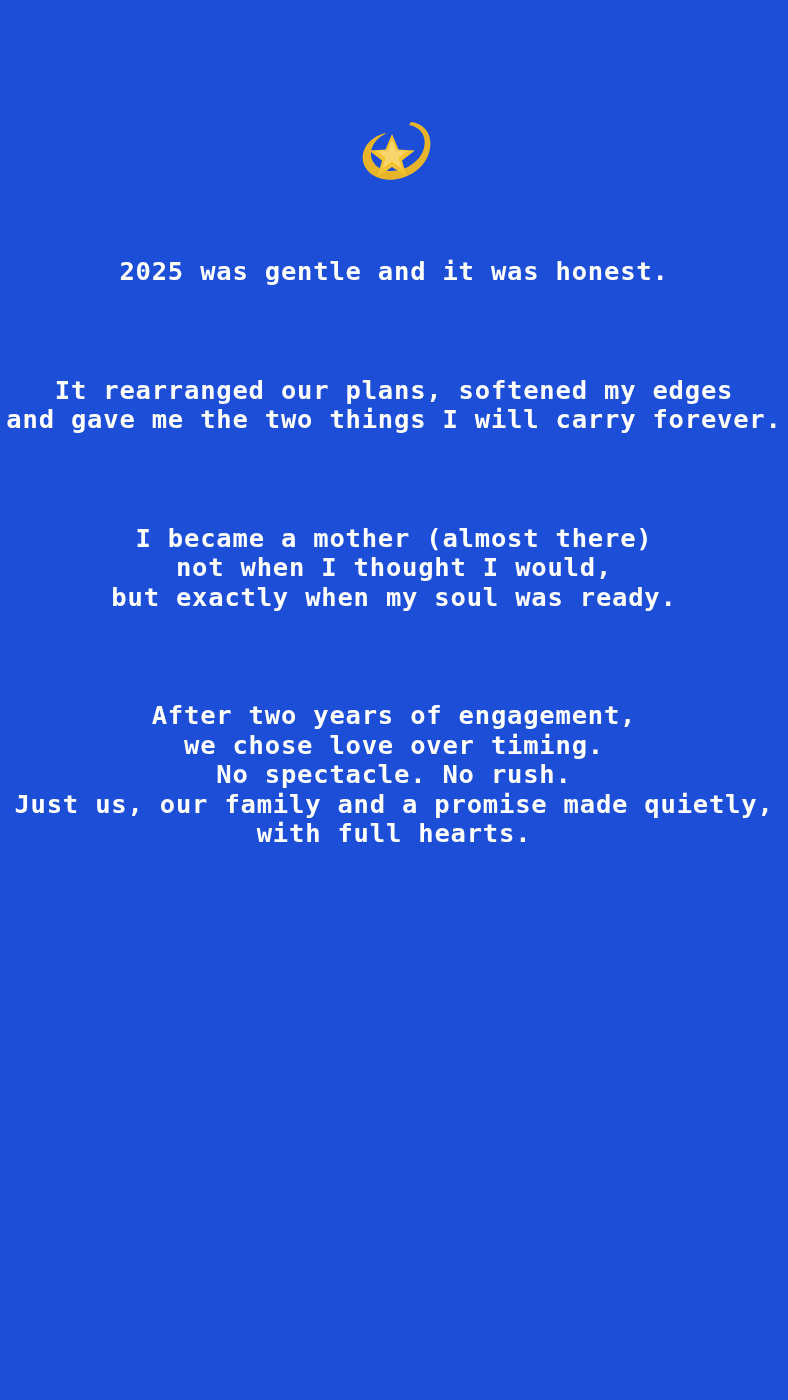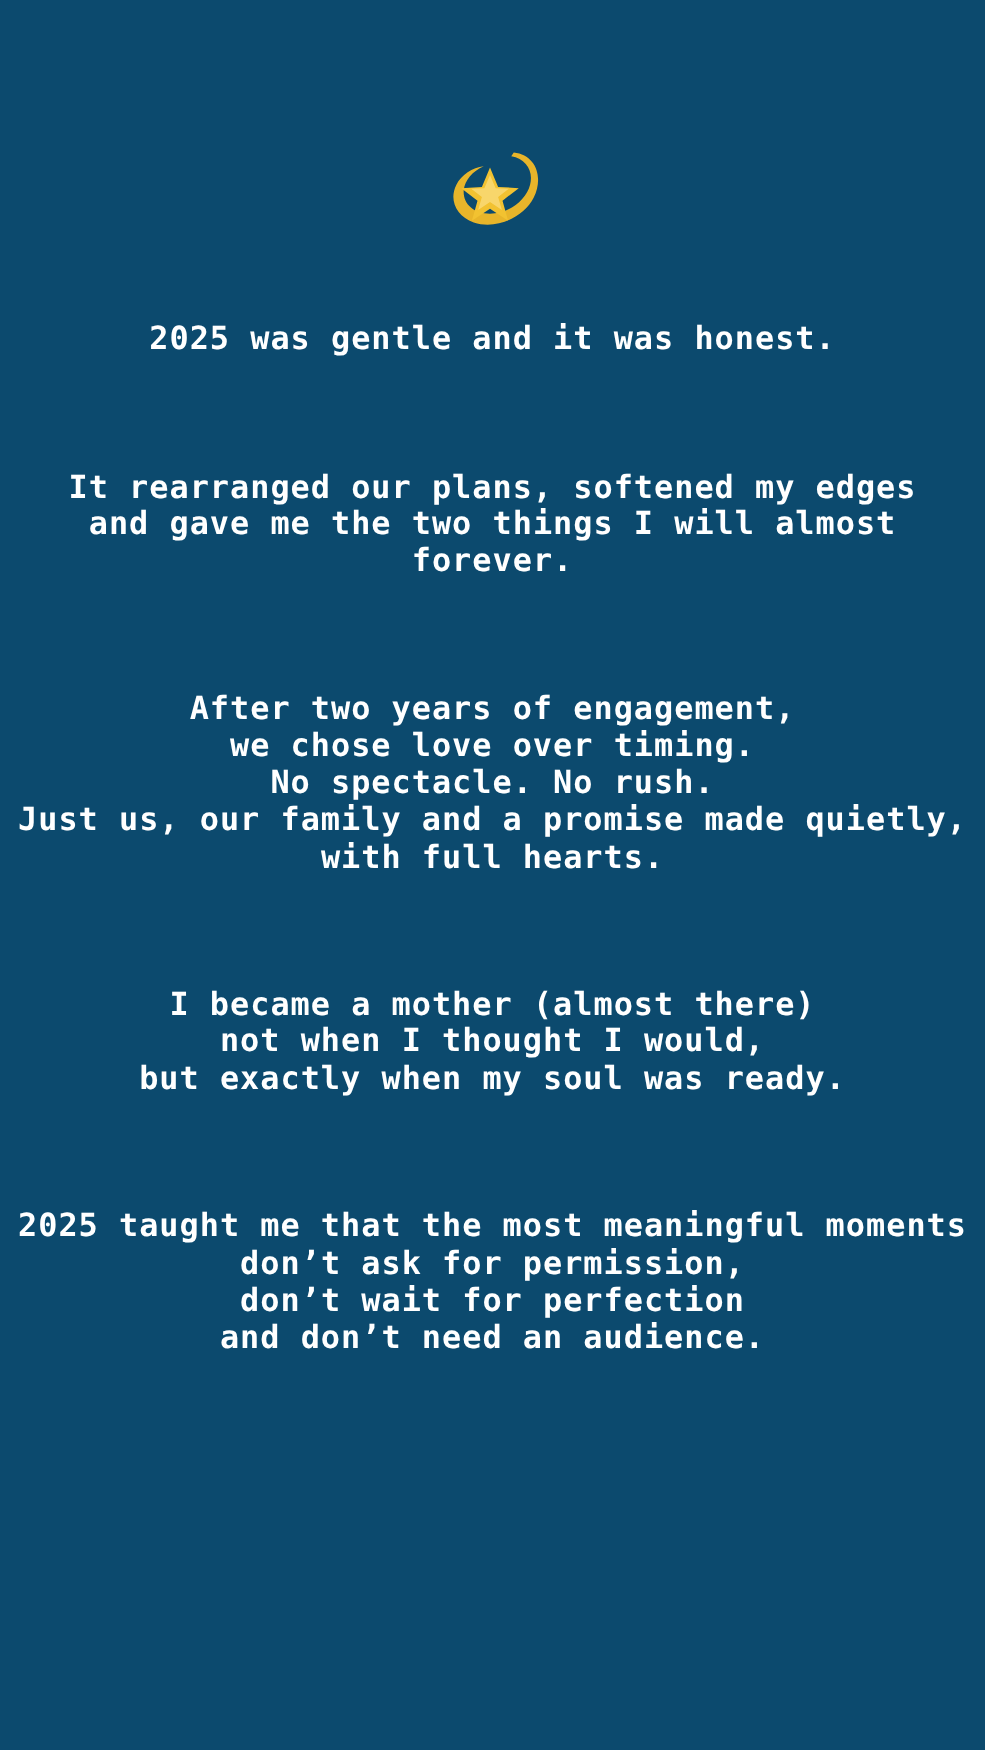--- a/index.html
+++ b/index.html
@@ -10,21 +10,21 @@
   body {
     width: 788px;
     height: 1400px;
     overflow: hidden;
     font-family: "DejaVu Sans Mono", "Liberation Mono", monospace;
   }
   .story-card {
     position: relative;
     width: 788px;
     height: 1400px;
-    background: #0c4a6e;
+    background: #1d4ed8;
     display: flex;
     flex-direction: column;
     align-items: flex-end;
   }
   .sticker-row {
     margin-top: 106px;
     height: 92px;
     display: flex;
     align-items: center;
     justify-content: center;
@@ -61,30 +61,26 @@
     <svg class="shooting-star-icon" width="86" height="80" viewBox="0 0 86 80">
       <path d="M60 10 C78 12 84 30 76 46 C68 62 46 72 28 66 C14 61 8 48 14 36 C18 28 27 22 36 21 C27 25 21 32 20 40 C19 51 28 59 41 59 C56 59 70 48 73 36 C76 25 70 15 58 13 Z" fill="#e8b52a"></path>
       <path d="M41 22 L47.5 37.5 L64 38.5 L51 48.5 L55.5 64.5 L41 55 L26.5 64.5 L31 48.5 L18 38.5 L34.5 37.5 Z" fill="#f2c231"></path>
       <path d="M41 28 L45.5 38.5 L56 39 L47.5 45.5 L50.5 56 L41 49.5 L31.5 56 L34.5 45.5 L26 39 L36.5 38.5 Z" fill="#fde79a" opacity="0.55"></path>
     </svg>
   </div>
 
   <div class="story-text">
     <p class="para">2025 was gentle and it was honest.</p>
     <p class="para">It rearranged our plans, softened my edges
-and gave me the two things I will almost forever.</p>
+and gave me the two things I will carry forever.</p>
+    <p class="para">I became a mother (almost there)
+not when I thought I would,
+but exactly when my soul was ready.</p>
     <p class="para">After two years of engagement,
 we chose love over timing.
 No spectacle. No rush.
 Just us, our family and a promise made quietly,
 with full hearts.</p>
-    <p class="para">I became a mother (almost there)
-not when I thought I would,
-but exactly when my soul was ready.</p>
-    <p class="para">2025 taught me that the most meaningful moments
-don’t ask for permission,
-don’t wait for perfection
-and don’t need an audience.</p>
     
     
   </div>
 
 </div>
 
 </body></html>

